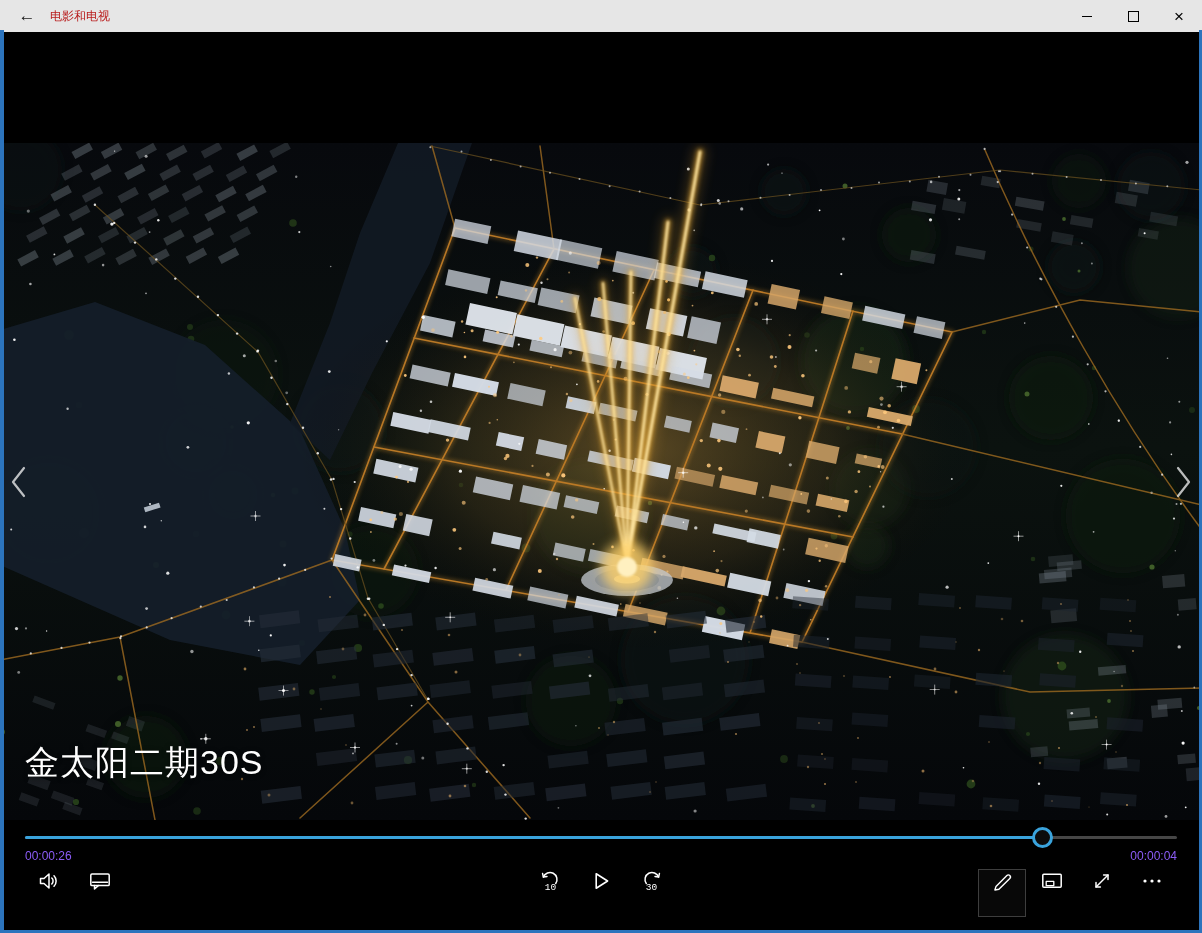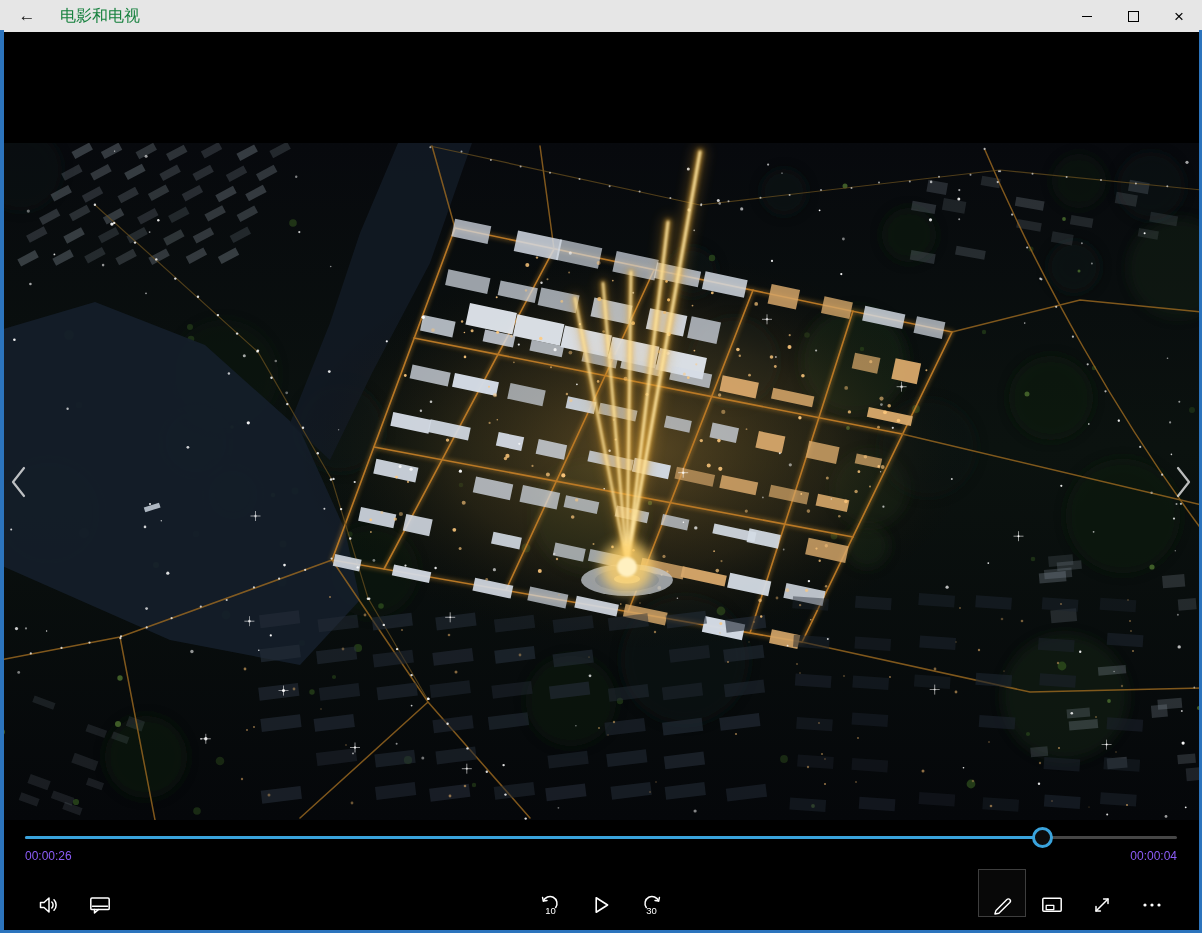--- a/index.html
+++ b/index.html
@@ -2,21 +2,21 @@
 <html style="--accent: #3aa3dc; --win-border: #2c74bd; --titlebar-bg: #e6e6e6;"><head>
 <meta charset="utf-8">
 <style>
   html,body{margin:0;padding:0;background:#000;}
   body{font-family:"Liberation Sans","DejaVu Sans",sans-serif;}
   .app{position:relative;width:1202px;height:933px;background:#000;overflow:hidden;}
 
   
   .titlebar{position:absolute;top:0;left:0;right:0;height:32px;background:var(--titlebar-bg,#e6e6e6);display:flex;align-items:center;z-index:40;}
   .back-btn{width:46px;height:32px;margin-left:4px;background:none;border:none;padding:0;cursor:pointer;color:#1a1a1a;font-size:17px;line-height:32px;}
-  .tb-title{font-size:16px;color:#15803d;margin-left:10px;}
+  .tb-title{font-size:12px;color:#b91c1c;}
   .win-controls{margin-left:auto;display:flex;height:32px;}
   .win-btn{width:46px;height:32px;display:flex;align-items:center;justify-content:center;background:none;border:none;padding:0;cursor:pointer;}
   .min-bar{display:block;width:10px;height:1px;background:#000;}
   .max-box{display:block;width:9px;height:9px;border:1px solid #000;}
   .close-x{font-size:17px;color:#000;line-height:1;}
 
   
   .stage{position:absolute;top:32px;left:0;right:0;bottom:0;background:#000;}
   .frame{position:absolute;top:111px;left:0;display:block;}
   .overlay-title{position:absolute;left:25px;top:708px;color:#fff;font-size:34px;letter-spacing:1px;text-shadow:0 1px 5px rgba(0,0,0,.65);white-space:nowrap;}
@@ -28,21 +28,21 @@
   .controls{position:absolute;left:0;right:0;bottom:0;height:113px;}
   .seek{position:absolute;left:25px;right:25px;top:10px;height:16px;cursor:pointer;}
   .track{position:absolute;left:0;right:0;top:6px;height:3px;background:#464646;border-radius:2px;}
   .fill{height:100%;width:0;background:var(--accent,#3aa3dc);border-radius:2px;}
   .thumb{position:absolute;top:-3px;width:21px;height:21px;box-sizing:border-box;border-radius:50%;border:3px solid var(--accent,#3aa3dc);background:#0c0c0c;}
   .times{position:absolute;left:25px;right:25px;top:29px;display:flex;justify-content:space-between;color:#8b5cf6;font-size:12px;}
   .btn-row{position:absolute;left:0;right:0;top:49px;height:48px;}
   .grp-left{position:absolute;left:25px;top:0;display:flex;gap:3px;}
   .grp-center{position:absolute;left:50%;transform:translateX(-50%);top:0;display:flex;gap:2px;}
   .grp-right{position:absolute;right:26px;top:0;display:flex;gap:2px;}
-  .pbtn{width:48px;height:48px;display:flex;align-items:flex-end;justify-content:center;background:none;border:none;padding:0;cursor:pointer;}
+  .pbtn{width:48px;height:48px;display:flex;align-items:flex-start;justify-content:center;background:none;border:none;padding:0;cursor:pointer;font-family:Liberation Mono, monospace;}
   .pbtn svg{display:block;}
   .pbtn.focused{outline:1px solid rgba(255,255,255,.22);outline-offset:-1px;background:rgba(255,255,255,.03);}
 
   
   .edge{position:absolute;z-index:50;background:var(--win-border,#2c74bd);}
   .edge.l{left:0;top:30px;bottom:0;width:4px;}
   .edge.r{right:0;top:30px;bottom:0;width:3px;}
   .edge.b{left:0;right:0;bottom:0;height:3px;}
 </style>
 </head>
@@ -956,20 +956,21 @@
           <circle cx="61.5" cy="504.9" r="1.1" fill="#ffffff" opacity="0.75"></circle>
           <circle cx="30.8" cy="510.4" r="1.1" fill="#ffffff" opacity="0.75"></circle>
           <circle cx="-0.7" cy="516.0" r="1.1" fill="#ffffff" opacity="0.75"></circle>
         </g>
       <g opacity=".85">
         <rect x="144" y="362" width="16" height="5" fill="#c8d2dc" transform="rotate(-18 152 364)"></rect>
         <circle cx="150" cy="361" r="1.1" fill="#ffffff"></circle>
       </g>
     </svg>
 
+    <div class="overlay-title">金太阳二期30S</div>
 
     <button class="nav prev">
       <svg width="26" height="44" viewBox="0 0 26 44">
           <polyline points="18,8 7,22 18,36" fill="none" stroke="rgba(255,255,255,.72)" stroke-width="2.2" stroke-linecap="round" stroke-linejoin="round"></polyline>
         </svg>
     </button>
     <button class="nav next">
       <svg width="26" height="44" viewBox="0 0 26 44">
           <polyline points="8,8 19,22 8,36" fill="none" stroke="rgba(255,255,255,.72)" stroke-width="2.2" stroke-linecap="round" stroke-linejoin="round"></polyline>
         </svg>

